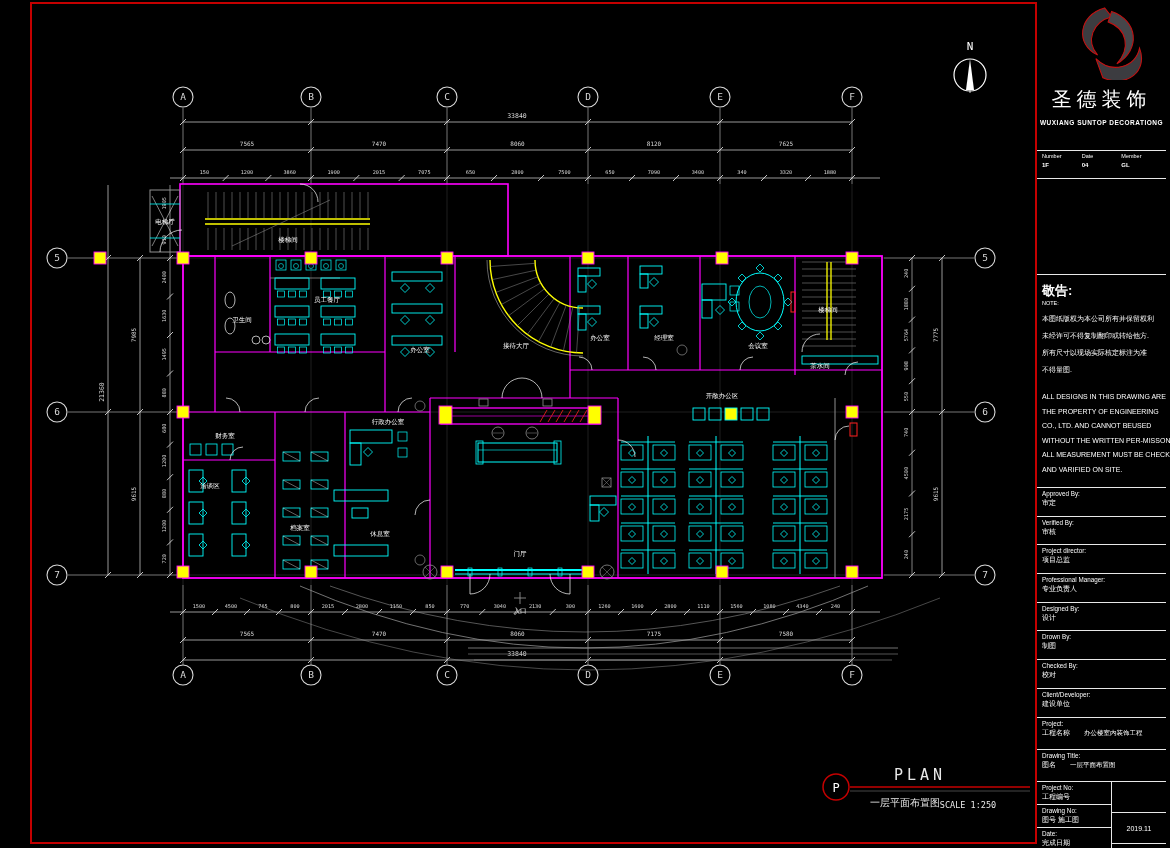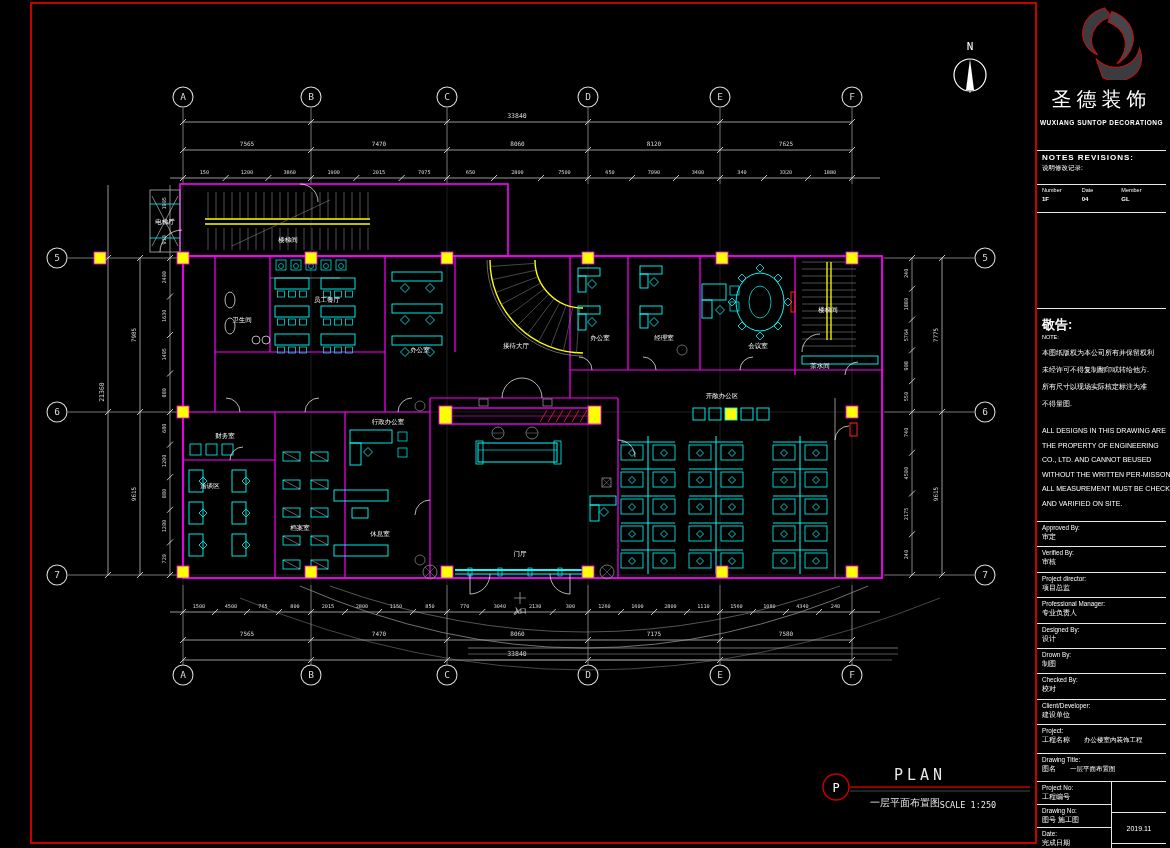--- a/index.html
+++ b/index.html
@@ -737,24 +737,20 @@
   <div id="tblock">
     <div id="tb-logo">
       <svg width="96" height="76" viewBox="0 0 110 86">
         <path d="M58 4 C 28 12 24 46 50 58 C 36 42 44 20 66 14 Z" fill="#3c3c40" stroke="#c41111" stroke-width="1.2"></path>
         <path d="M66 8 C 96 18 100 52 72 68 C 88 50 84 28 62 20 Z" fill="#46464a" stroke="#c41111" stroke-width="1.2"></path>
         <path d="M48 62 C 66 80 94 72 98 50 C 108 76 84 96 56 84 Z" fill="#3c3c40" stroke="#c41111" stroke-width="1.2"></path>
       </svg>
       <div class="brand-cn">圣德装饰</div>
       <div class="brand-en">WUXIANG SUNTOP  DECORATIONG</div>
     </div>
-    <div id="tb-notes" class="tb-sec">
-      <div class="notes-h">NOTES  REVISIONS:</div>
-      <div class="notes-cn">说明修改记录:</div>
-    </div>
     <div id="tb-cols" class="tb-sec">
         <div class="ncol">
           <div>Number</div>
           <div class="v">1F</div>
         </div>
         <div class="ncol">
           <div>Date</div>
           <div class="v">04</div>
         </div>
         <div class="ncol">

